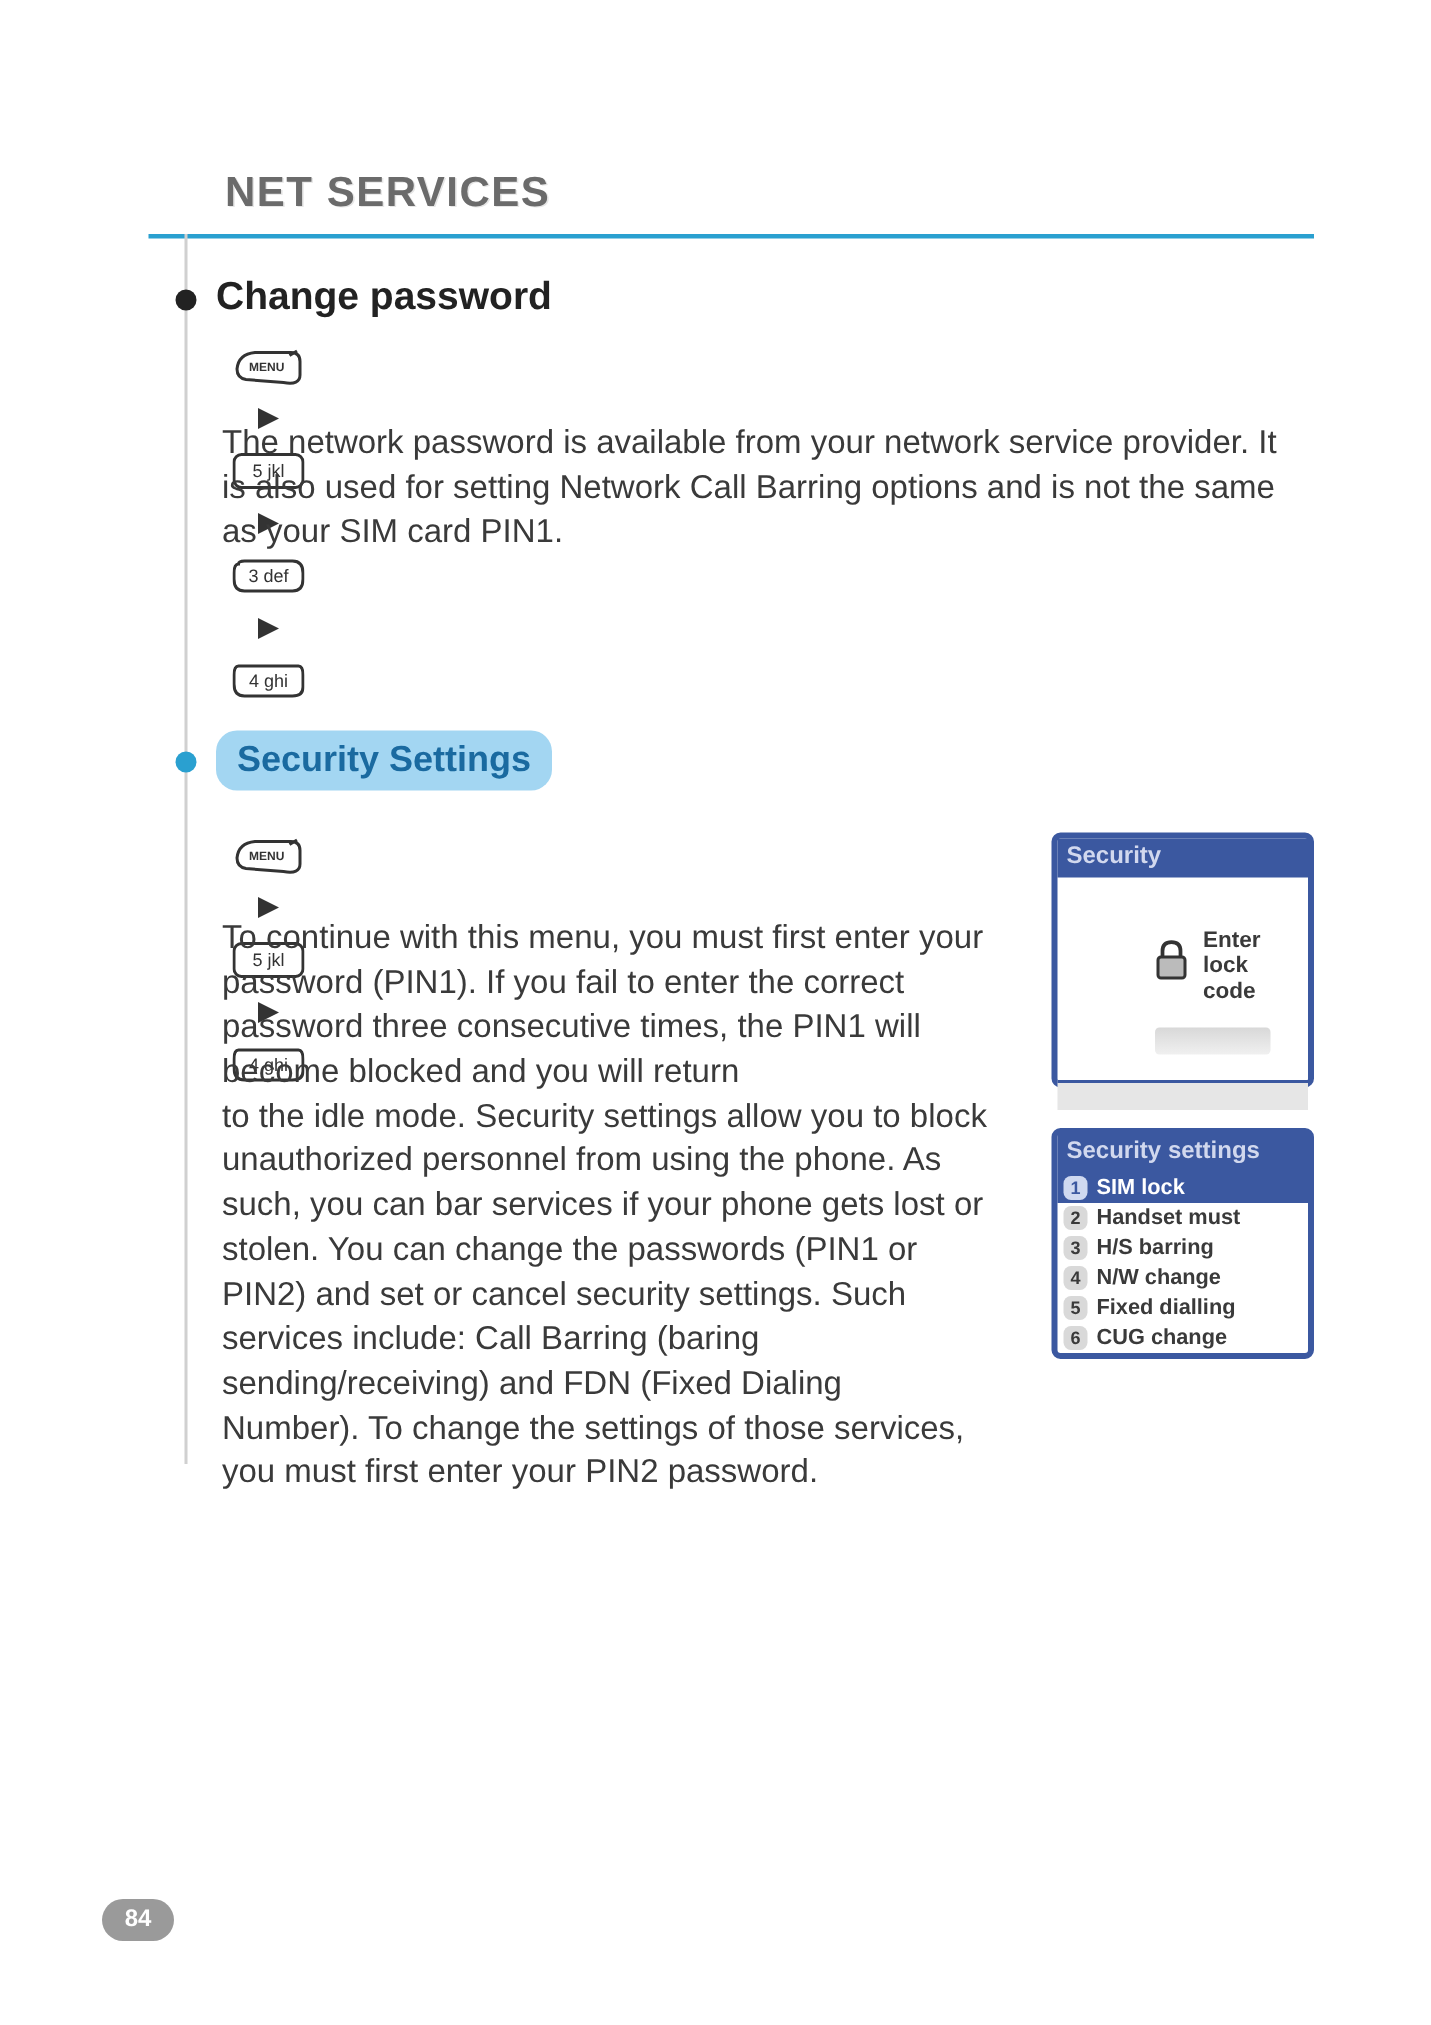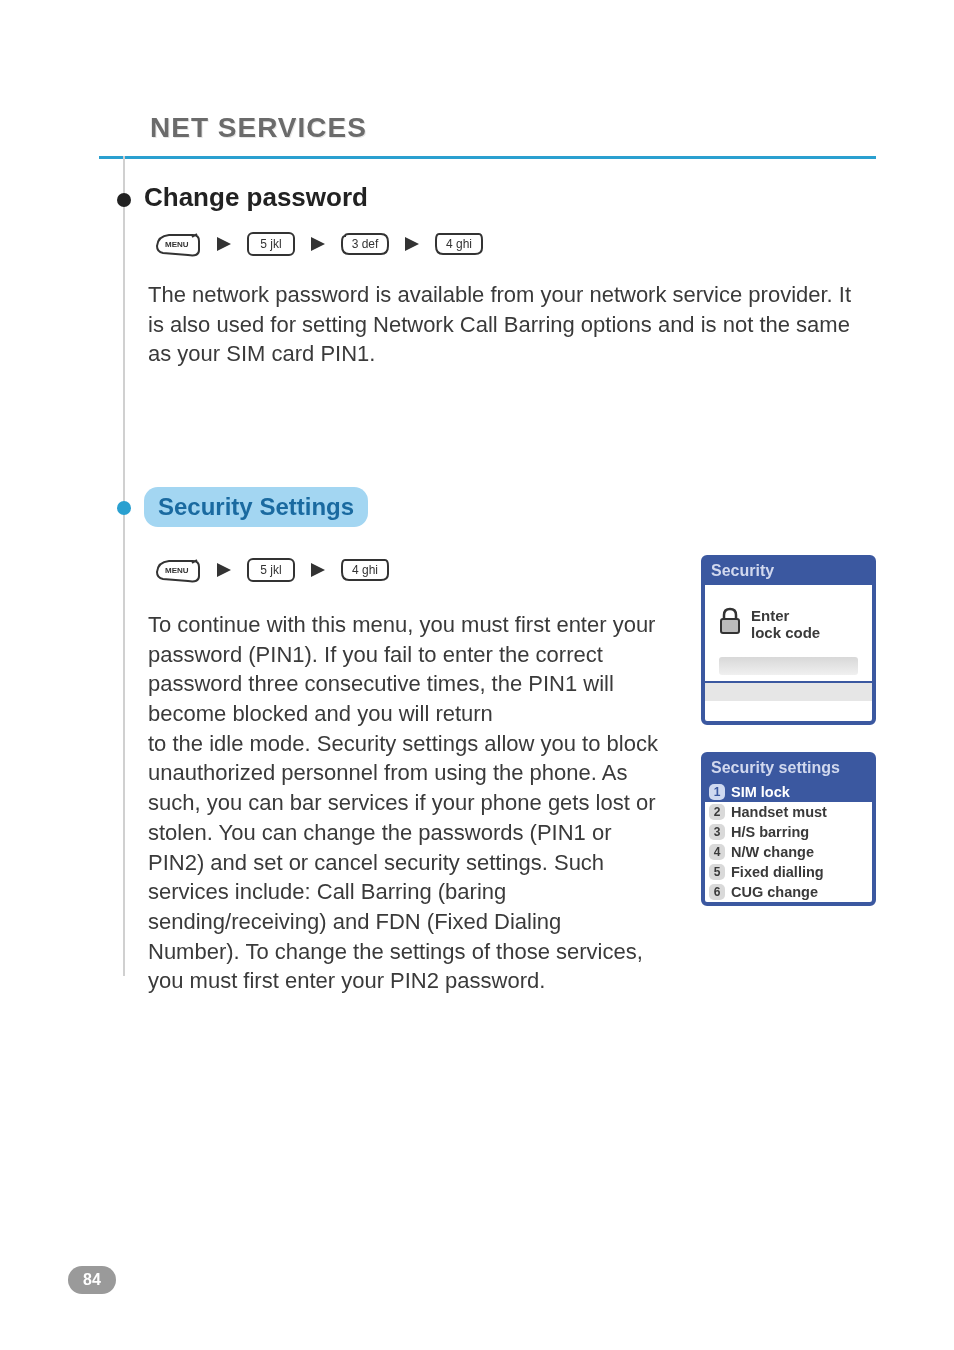--- a/index.html
+++ b/index.html
@@ -85,20 +85,21 @@
     border-radius: 14px 14px 14px 14px;
   }
 
   
   .keyseq {
     position: absolute;
     left: 155px;
     display: flex;
     align-items: center;
     gap: 16px;
+    flex-direction: column;
   }
   .key {
     display: inline-flex;
     align-items: center;
     justify-content: center;
     height: 24px;
     border-radius: 6px;
   }
   .key.menu svg,
   .key.num svg { display:block; }
@@ -130,21 +131,22 @@
     font-family: Arial, sans-serif;
   }
   .phone .titlebar {
     background: #3b58a0;
     color: #d1d8ee;
     font-size: 16px;
     font-weight: 700;
     padding: 3px 6px 5px 6px;
   }
   .phone .screen {
-    padding: 0;
+    padding: 11px;
+    margin-left: 40px;
   }
   .phone .lock-body {
     display: flex;
     align-items: center;
     gap: 8px;
     padding: 22px 10px 10px 12px;
   }
   .phone .lock-text {
     color: #3a3a3a;
     font-size: 15px;

